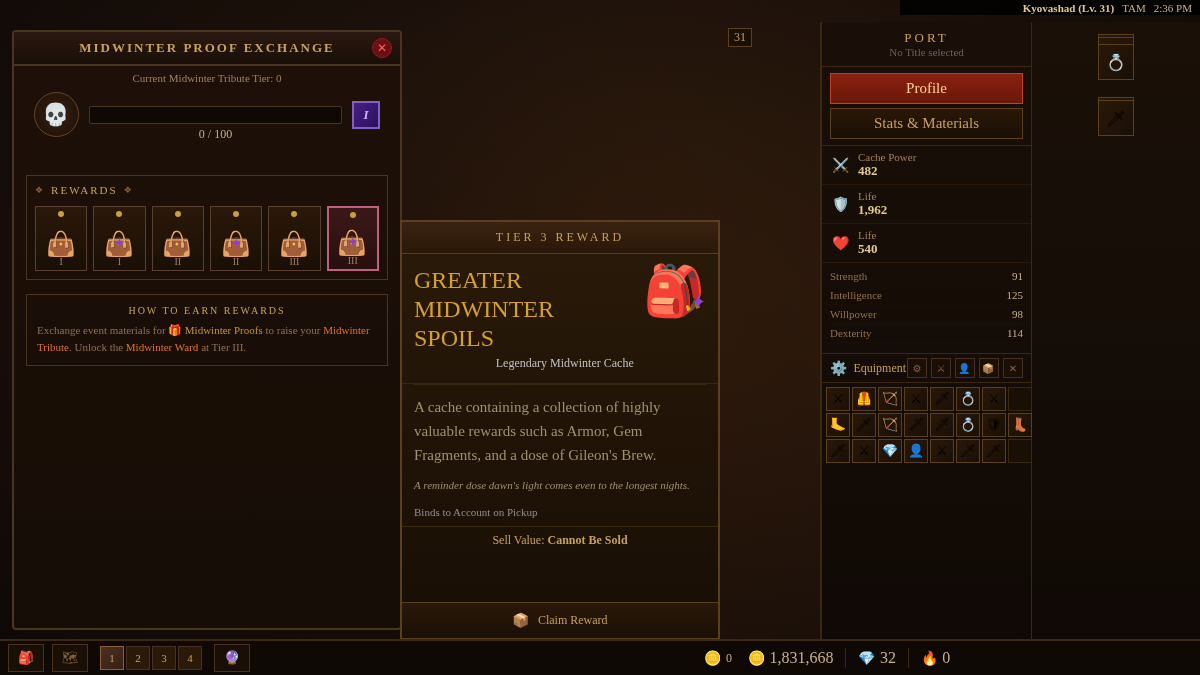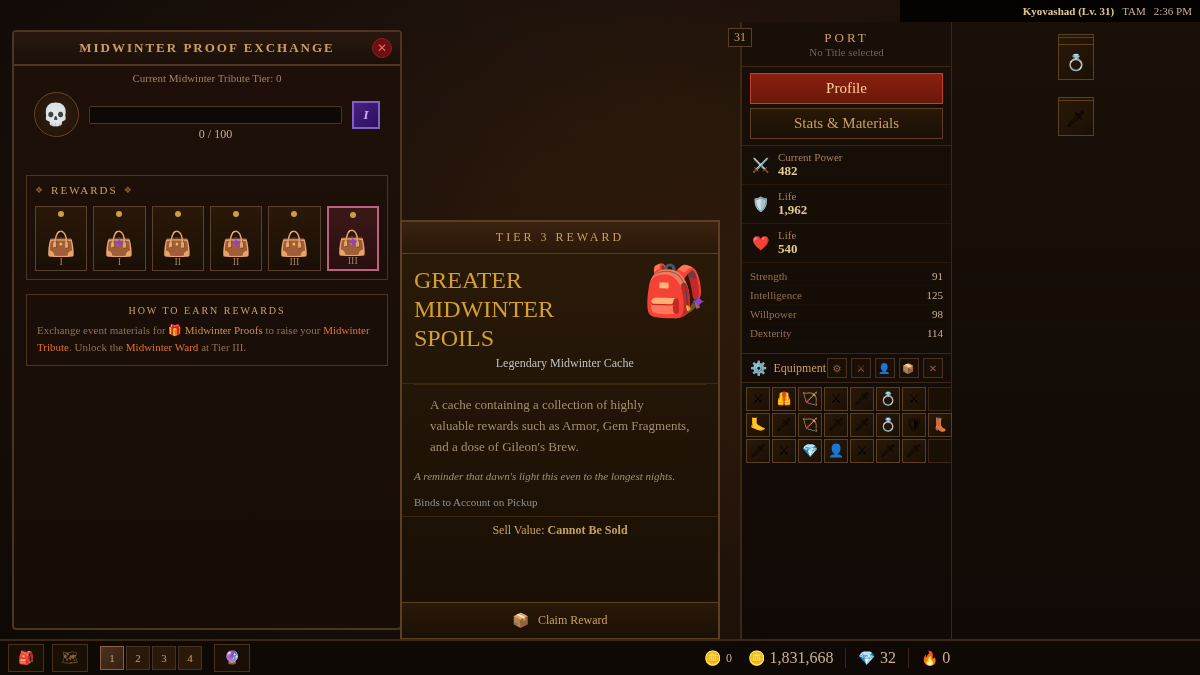--- a/index.html
+++ b/index.html
@@ -26,21 +26,21 @@
       background: 
         radial-gradient(circle at 60% 50%, rgba(60,30,10,0.4) 0%, transparent 60%),
         radial-gradient(circle at 30% 70%, rgba(20,10,5,0.6) 0%, transparent 50%);
     }
 
     
     .top-bar {
       position: absolute;
       top: 0; right: 0;
       width: 300px;
-      height: 22px;
+      height: 15px;
       background: rgba(0,0,0,0.8);
       display: flex;
       align-items: center;
       justify-content: flex-end;
       padding-right: 8px;
       z-index: 100;
       gap: 8px;
       font-size: 11px;
       color: #c8b090;
     }
@@ -296,23 +296,23 @@
       font-size: 12px;
       margin-top: 4px;
       text-align: right;
     }
     .divider-line {
       border: none;
       border-top: 1px solid #3a2810;
       margin: 0 12px;
     }
     .item-description {
-      padding: 10px 28px;
+      padding: 10px 12px;
       color: #a09070;
-      font-size: 13px;
+      font-size: 15px;
       line-height: 1.6;
     }
     .item-flavor {
       padding: 0 12px 8px;
       color: #a09070;
       font-style: italic;
       font-size: 11px;
       line-height: 1.5;
     }
     .bind-text {
@@ -346,21 +346,21 @@
     }
     .claim-icon {
       font-size: 14px;
     }
 
     
     .right-panel {
       position: absolute;
       right: 0;
       top: 22px;
-      width: 460px;
+      width: 380px;
       height: 653px;
       background: linear-gradient(180deg, #1a0f08 0%, #0f0905 100%);
       border-left: 2px solid #3a2810;
       z-index: 10;
       display: flex;
     }
     .stats-column {
       width: 210px;
       border-right: 1px solid #3a2810;
       display: flex;
@@ -698,21 +698,21 @@
       <div class="item-name">GREATER MIDWINTER SPOILS</div>
       <div class="item-subtitle">Legendary Midwinter Cache</div>
     </div>
     <div class="item-bag-icon">
       🎒
       <span class="item-star-overlay">✦</span>
     </div>
   </div>
   <hr class="divider-line">
   <div class="item-description">A cache containing a collection of highly valuable rewards such as Armor, Gem Fragments, and a dose of Gileon's Brew.</div>
-  <div class="item-flavor">A reminder that dawn's light this even to the longest nights.</div>
+  <div class="item-flavor">A reminder dose dawn's light comes even to the longest nights.</div>
   <div class="bind-text">Binds to Account on Pickup</div>
   <div class="sell-value">
     <span>Sell Value:</span>
     <strong>Cannot Be Sold</strong>
   </div>
   <div class="claim-btn">
     <span class="claim-icon">📦</span>
     <span>Claim Reward</span>
   </div>
 </div>
@@ -723,21 +723,21 @@
       <div class="port-title">PORT</div>
       <div class="no-title">No Title selected</div>
     </div>
     <div class="tab-buttons">
       <div class="tab-btn active">Profile</div>
       <div class="tab-btn">Stats &amp; Materials</div>
     </div>
     <div class="stat-row">
       <div class="stat-icon">⚔️</div>
       <div class="stat-info">
-        <div class="stat-name">Current Power</div>
+        <div class="stat-name">Cache Power</div>
         <div class="stat-value">482</div>
       </div>
     </div>
     <div class="stat-row">
       <div class="stat-icon">🛡️</div>
       <div class="stat-info">
         <div class="stat-name">Life</div>
         <div class="stat-value">1,962</div>
       </div>
     </div>

